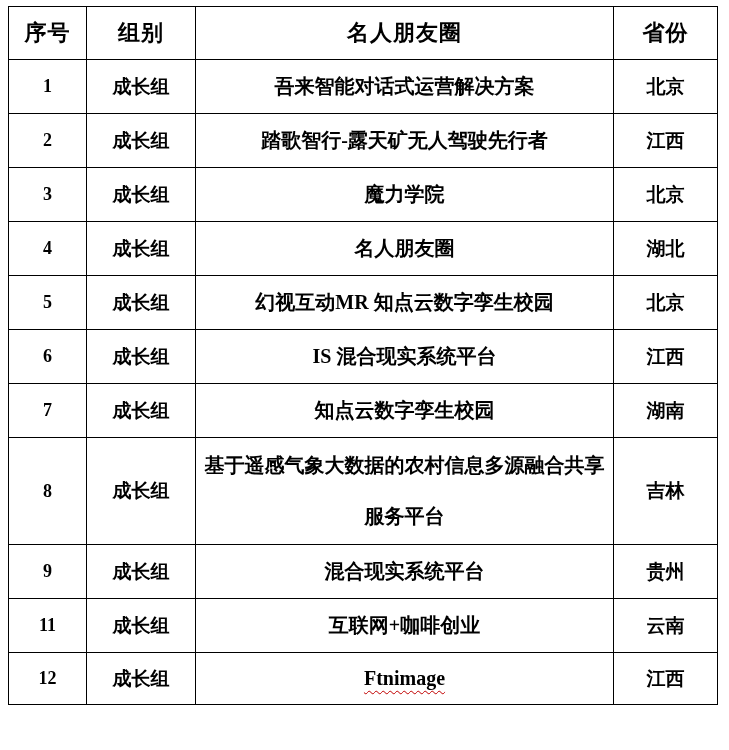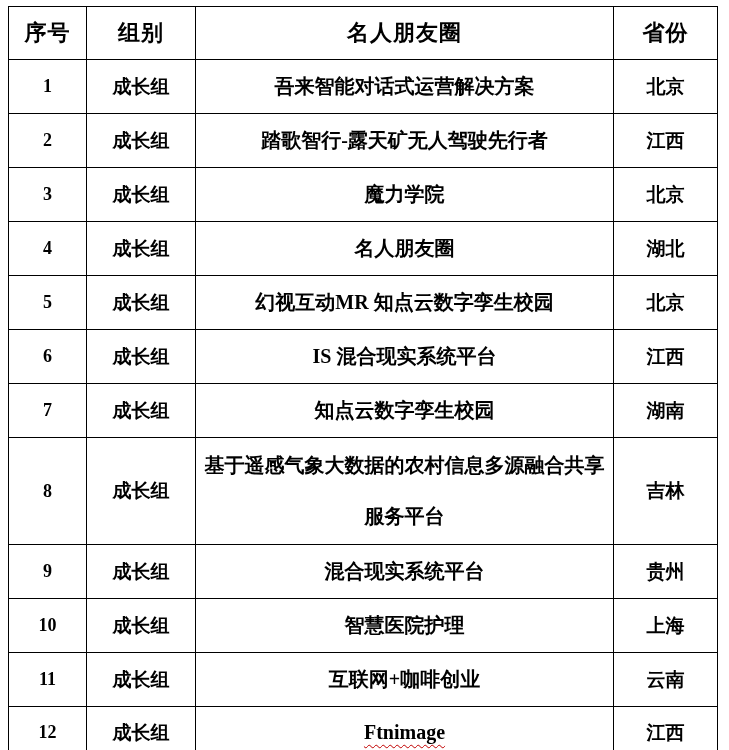--- a/index.html
+++ b/index.html
@@ -136,26 +136,20 @@
         <td class="cell-project">基于遥感气象大数据的农村信息多源融合共享服务平台</td>
         <td class="cell-province">吉林</td>
       </tr>
       <tr class="row-normal">
         <td class="cell-no">9</td>
         <td class="cell-group">成长组</td>
         <td class="cell-project">混合现实系统平台</td>
         <td class="cell-province">贵州</td>
       </tr>
       <tr class="row-normal">
-        <td class="cell-no">10</td>
-        <td class="cell-group">成长组</td>
-        <td class="cell-project">智慧医院护理</td>
-        <td class="cell-province">上海</td>
-      </tr>
-      <tr class="row-normal">
         <td class="cell-no">11</td>
         <td class="cell-group">成长组</td>
         <td class="cell-project">互联网+咖啡创业</td>
         <td class="cell-province">云南</td>
       </tr>
       <tr class="row-short">
         <td class="cell-no">12</td>
         <td class="cell-group">成长组</td>
         <td class="cell-project"><span class="spellcheck">Ftnimage</span></td>
         <td class="cell-province">江西</td>

